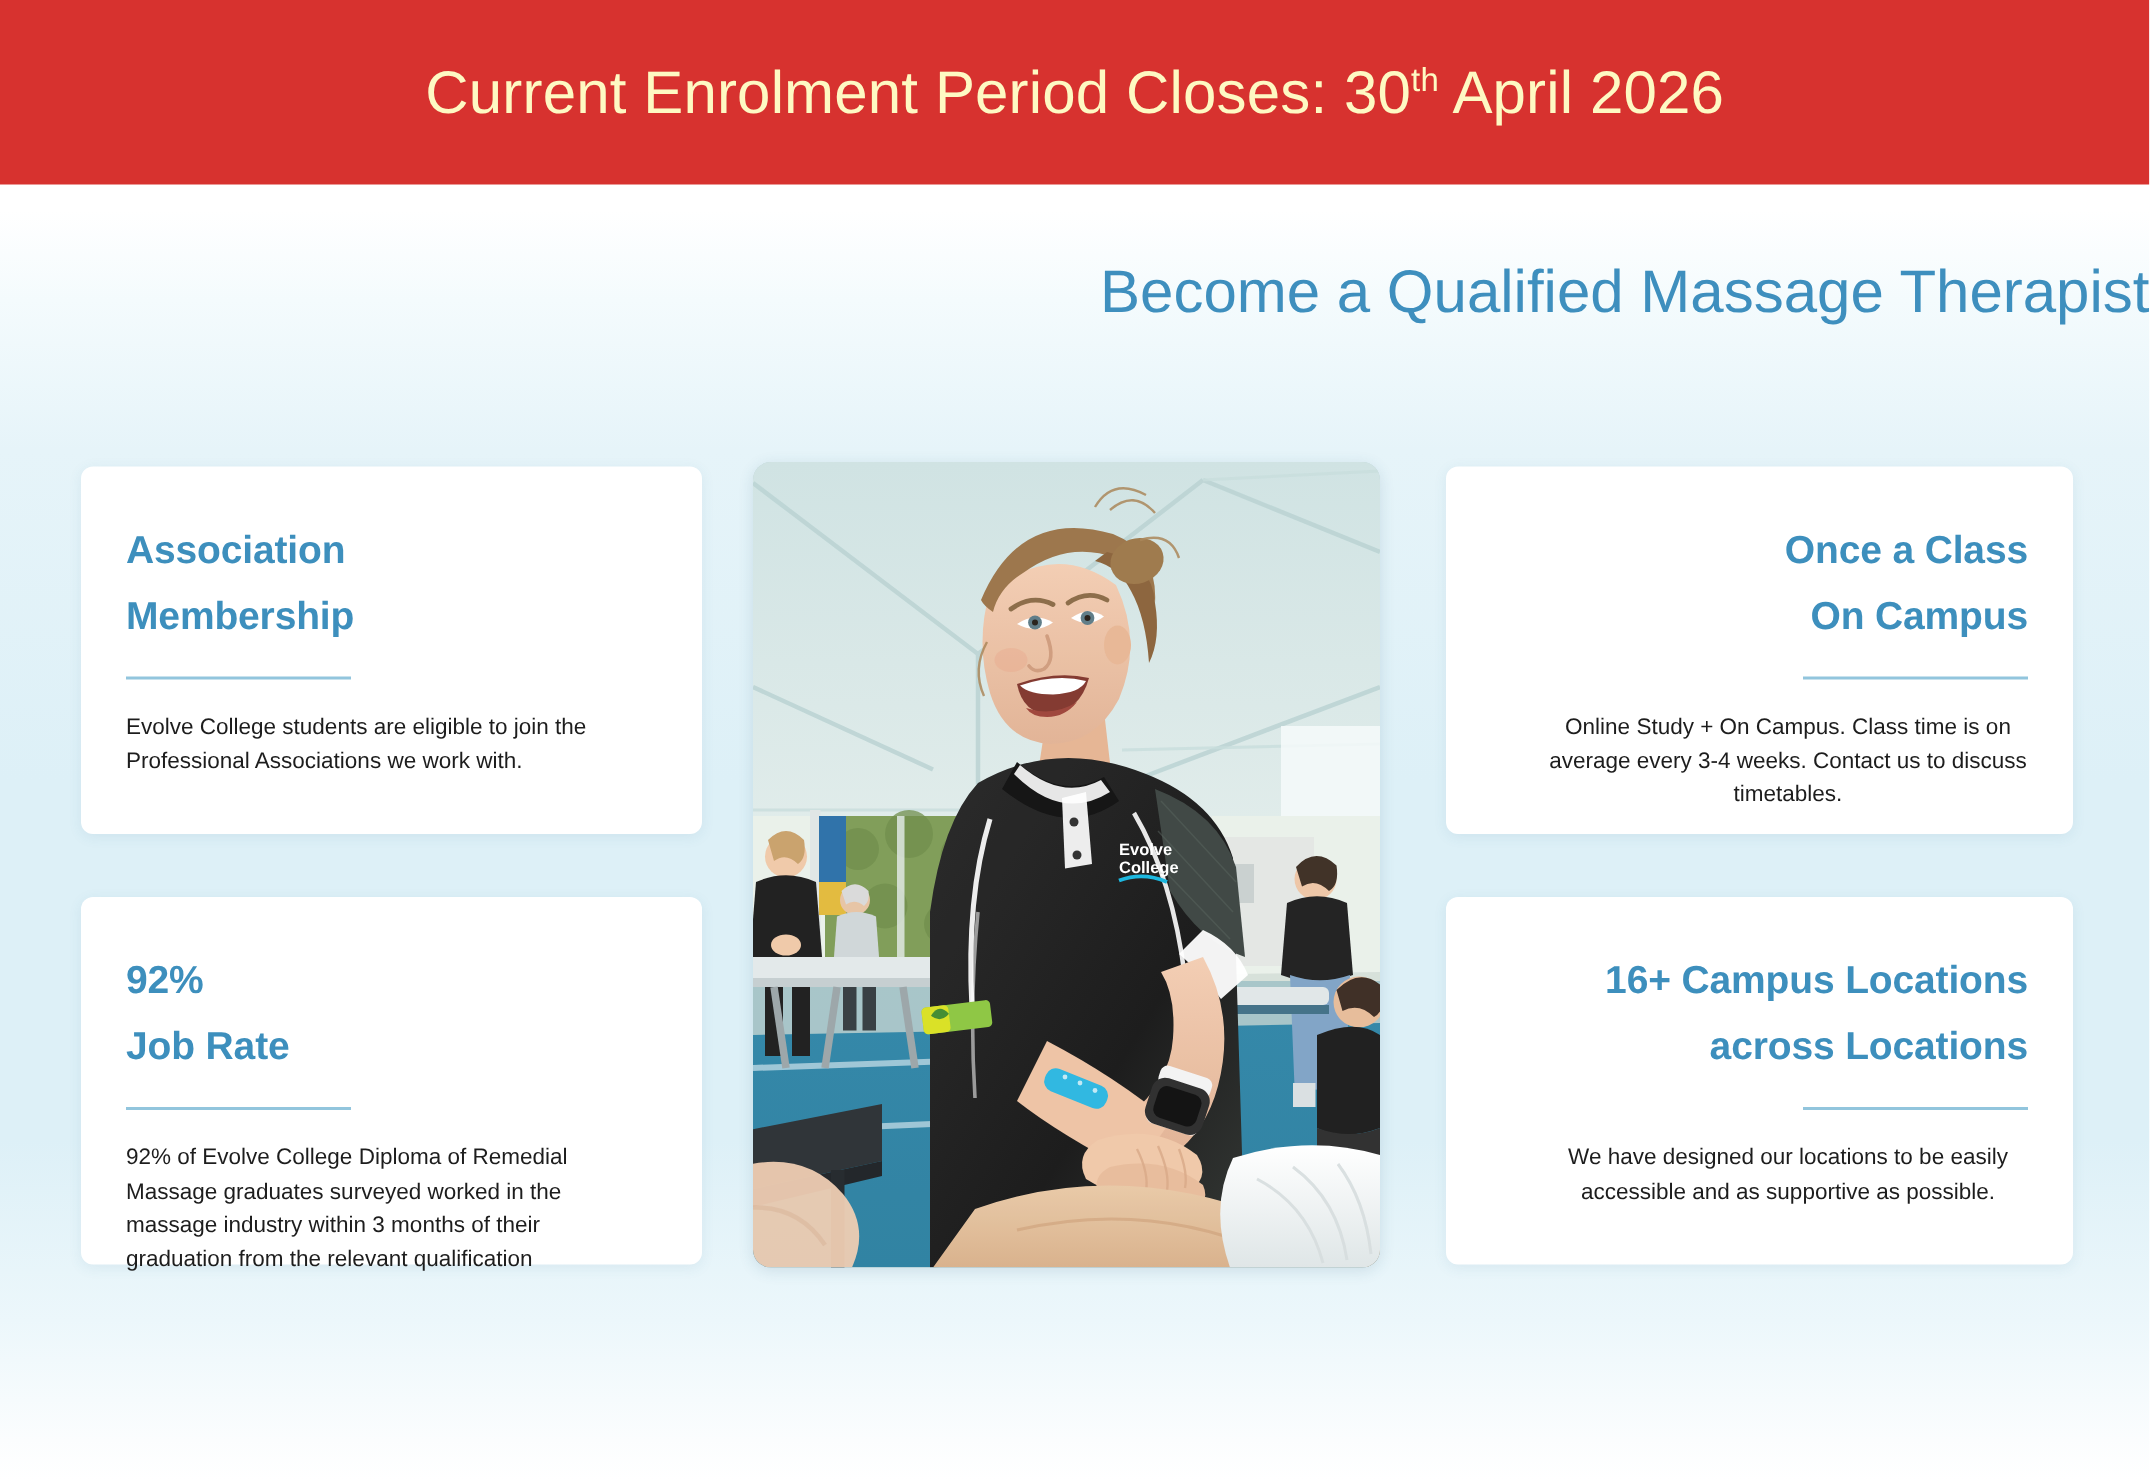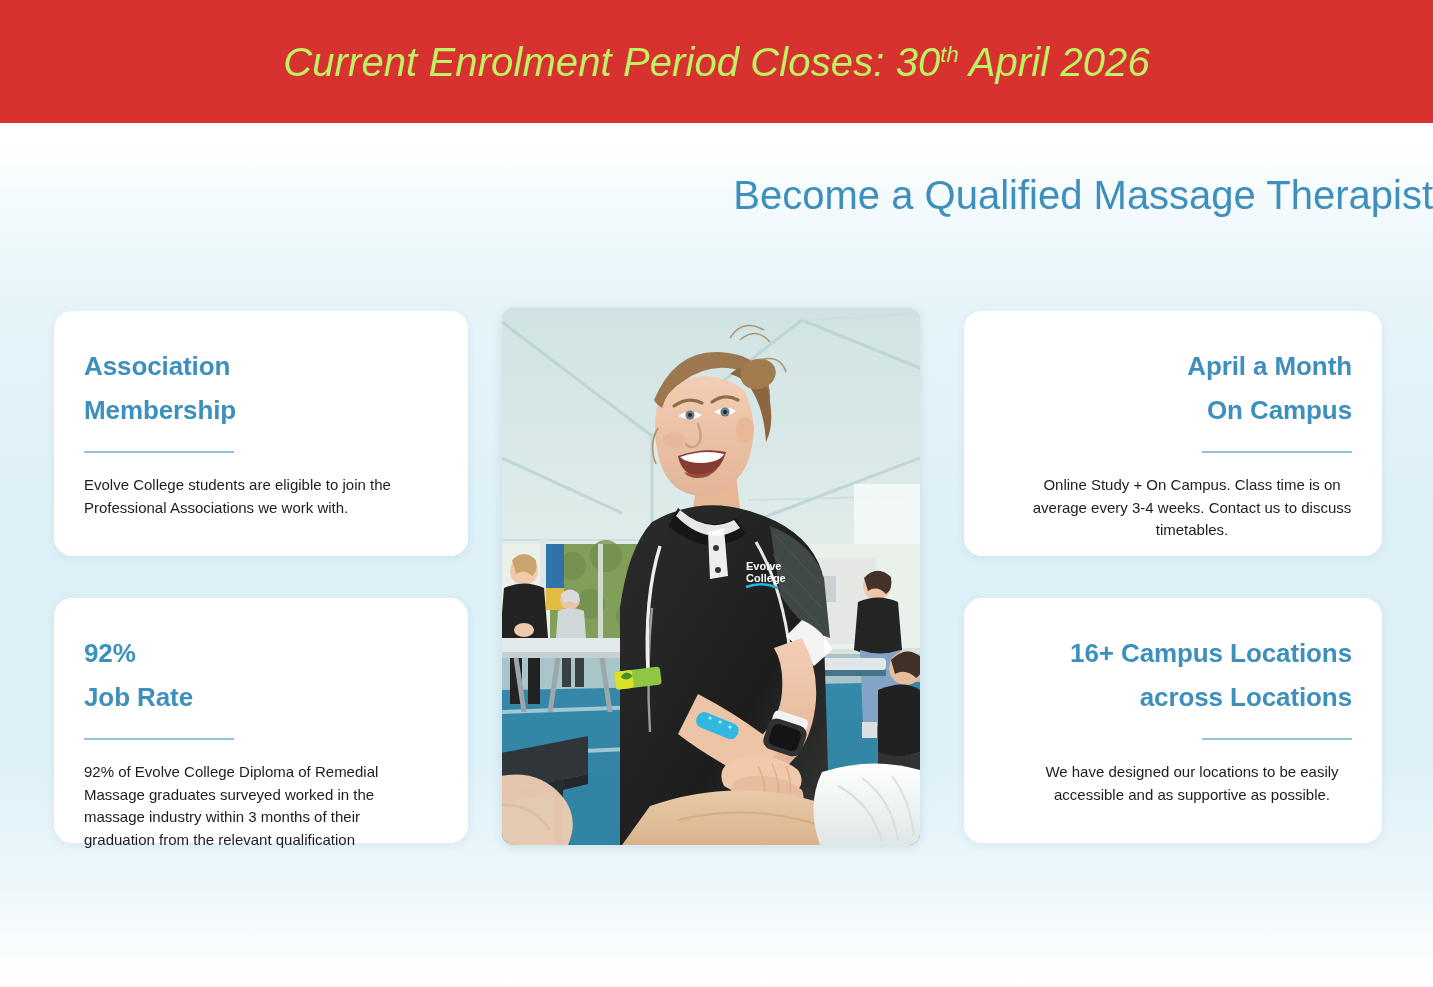--- a/index.html
+++ b/index.html
@@ -39,27 +39,26 @@
     position: absolute;
     left: 0; top: 0;
     width: 1433px;
     height: 123px;
     background: #d7322f;
     display: flex;
     align-items: center;
     justify-content: center;
   }
   .banner-text {
-    color: #bef264;
+    color: #fef9c3;
     font-size: 40px;
     font-weight: 400;
     letter-spacing: 0.1px;
     line-height: 1;
     white-space: nowrap;
-    font-style: italic;
   }
   .banner-text sup {
     font-size: 0.55em;
     vertical-align: super;
     line-height: 0;
   }
 
   
   .headline {
     position: absolute;
@@ -70,21 +69,21 @@
     font-size: 40px;
     font-weight: 400;
     line-height: 1.15;
     white-space: nowrap;
   }
 
   
   .card {
     position: absolute;
     background: #ffffff;
-    border-radius: 18px;
+    border-radius: 8px;
     box-shadow: 0 2px 9px rgba(60, 110, 140, 0.09);
     padding: 34px 30px 26px 30px;
     display: flex;
     flex-direction: column;
   }
   .card-left  { left: 54px;  width: 414px; }
   .card-right { left: 964px; width: 418px; text-align: right; align-items: flex-end; }
   .row-top    { top: 311px; height: 245px; }
   .row-bottom { top: 598px; height: 245px; }
 
@@ -418,21 +417,21 @@
         <path d="M-10 470 q44 -12 70 18 q18 22 6 49 L-10 537 Z" fill="#f0cdb2"></path>
         <path d="M-10 498 q38 -6 58 24" stroke="#e2b99c" stroke-width="3" fill="none" opacity="0.7"></path>
       </g>
 
       <rect x="0" y="0" width="418" height="537" fill="#ffffff" opacity="0.03"></rect>
     </svg>
   </div>
 
   <div class="card card-right row-top">
     <div class="card-title">
-      <div>April a Month</div>
+      <div>Once a Class</div>
       <div>On Campus</div>
     </div>
     <hr class="card-divider">
     <p class="card-body">Online Study + On Campus. Class time is on average every 3-4 weeks. Contact us to discuss timetables.</p>
   </div>
 
   <div class="card card-right row-bottom">
     <div class="card-title">
       <div>16+ Campus Locations</div>
       <div>across Locations</div>

